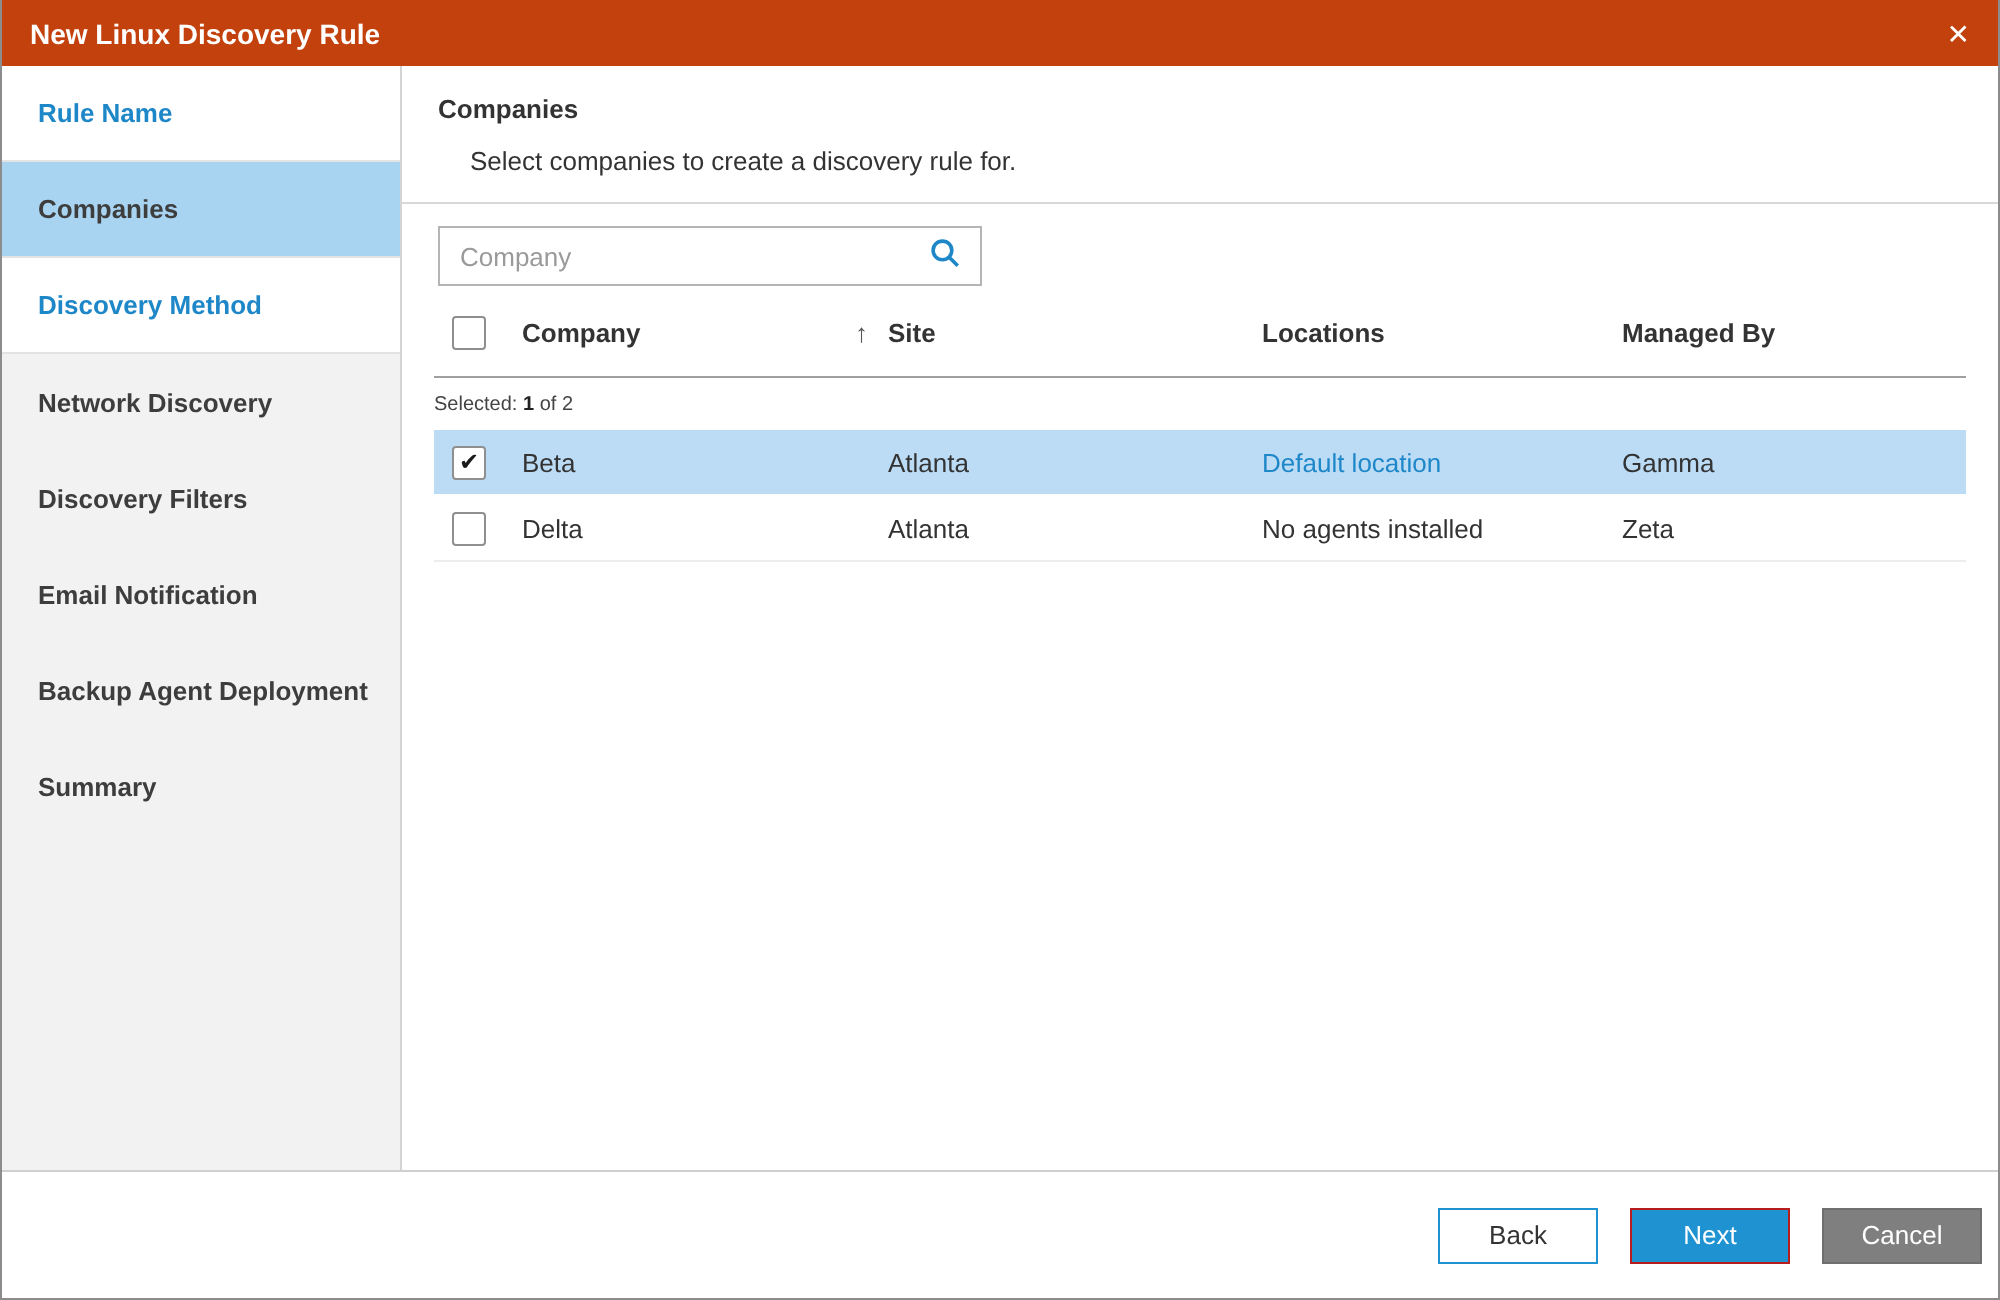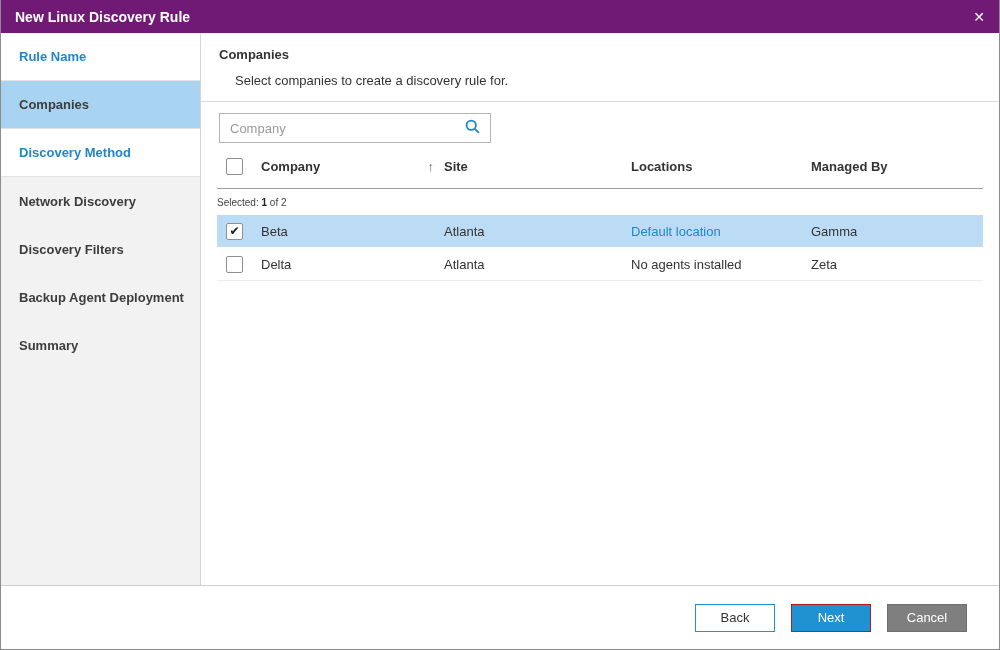--- a/index.html
+++ b/index.html
@@ -3,21 +3,21 @@
 <meta charset="utf-8">
 <style>
   * { margin:0; padding:0; box-sizing:border-box; }
   body { font-family:"Liberation Sans", sans-serif; background:#fff; }
   .window {
     width:1000px; height:650px; position:relative; background:#fff;
     border:1px solid #8c8c8c; border-top:none; overflow:hidden;
   }
   
   .titlebar {
-    height:33px; background:#701a75; color:#fff; display:flex;
+    height:33px; background:#c2410c; color:#fff; display:flex;
     align-items:center; justify-content:space-between; padding:0 14px;
   }
   .titlebar .title { font-size:14px; font-weight:bold; }
   .titlebar .close { font-size:14px; cursor:pointer; line-height:1; }
   
   .main { display:flex; height:552px; }
   .sidebar {
     width:200px; background:#f2f2f2; border-right:1px solid #d4d4d4; flex:none;font-weight:bold;
   }
   .step {
@@ -68,21 +68,21 @@
   .cb {
     width:17px; height:17px; background:#fff; border:1px solid #8f8f8f;
     border-radius:2px; margin-left:9px; display:flex; align-items:center;
     justify-content:center; font-size:12px; color:#1a1a1a; cursor:pointer;
     line-height:1;
   }
   
   .footer {
     height:64px; border-top:1px solid #cfcfcf; background:#fff;
     display:flex; align-items:center; justify-content:flex-end;
-    gap:16px; padding-right:32px;
+    gap:16px; padding-right:8px;
   }
   .btn {
     width:80px; height:28px; font-size:13px; font-family:inherit;
     display:flex; align-items:center; justify-content:center; cursor:pointer;
   }
   .btn-back { background:#fff; border:1px solid #1f93d1; color:#333; }
   .btn-next { background:#1f93d1; border:1px solid #b91c1c; color:#fff; }
   .btn-cancel { background:#7f7f7f; border:1px solid #6f6f6f; color:#fff; }
 </style>
 </head>
@@ -96,20 +96,21 @@
   </div>
 
   <div class="main">
 
     <div class="sidebar">
       <div class="step link">Rule Name</div>
       <div class="step active">Companies</div>
       <div class="step link">Discovery Method</div>
       <div class="step">Network Discovery</div>
       <div class="step">Discovery Filters</div>
+      <div class="step">Email Notification</div>
       <div class="step">Backup Agent Deployment</div>
       <div class="step">Summary</div>
     </div>
 
     <div class="content">
       <div class="heading">Companies</div>
       <div class="desc">Select companies to create a discovery rule for.</div>
       <div class="divider"></div>
 
       <div class="searchbox">

